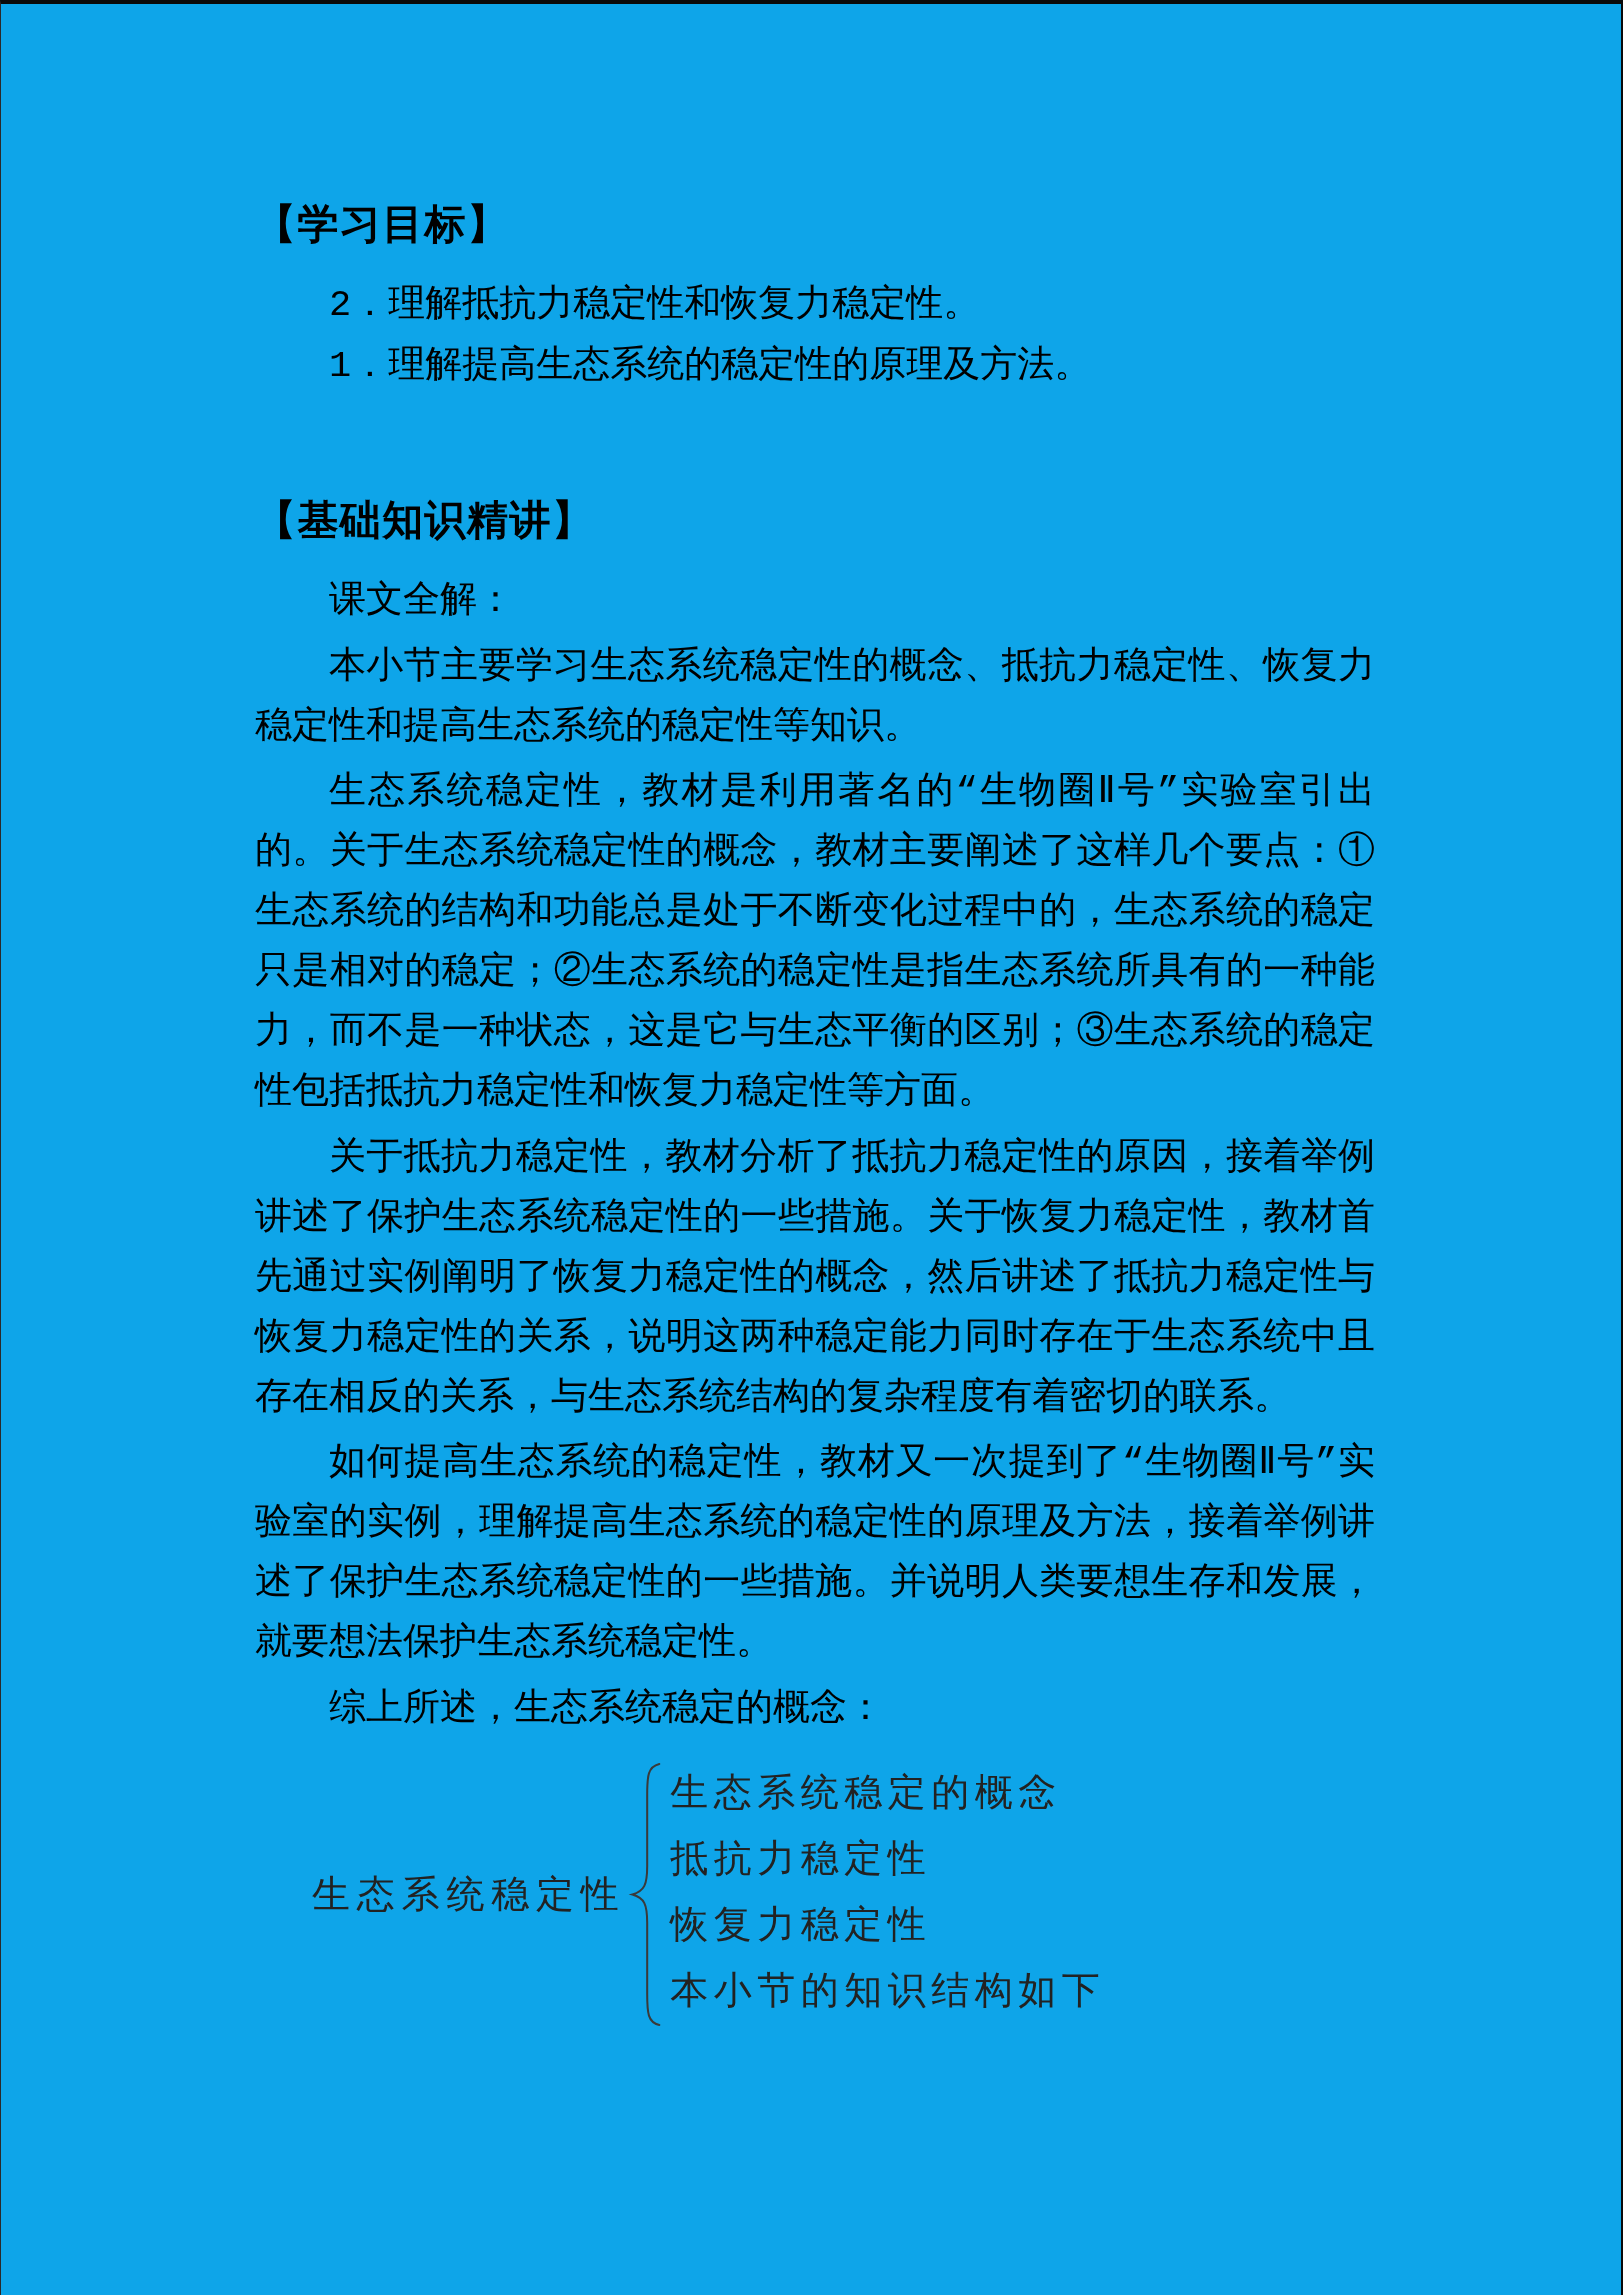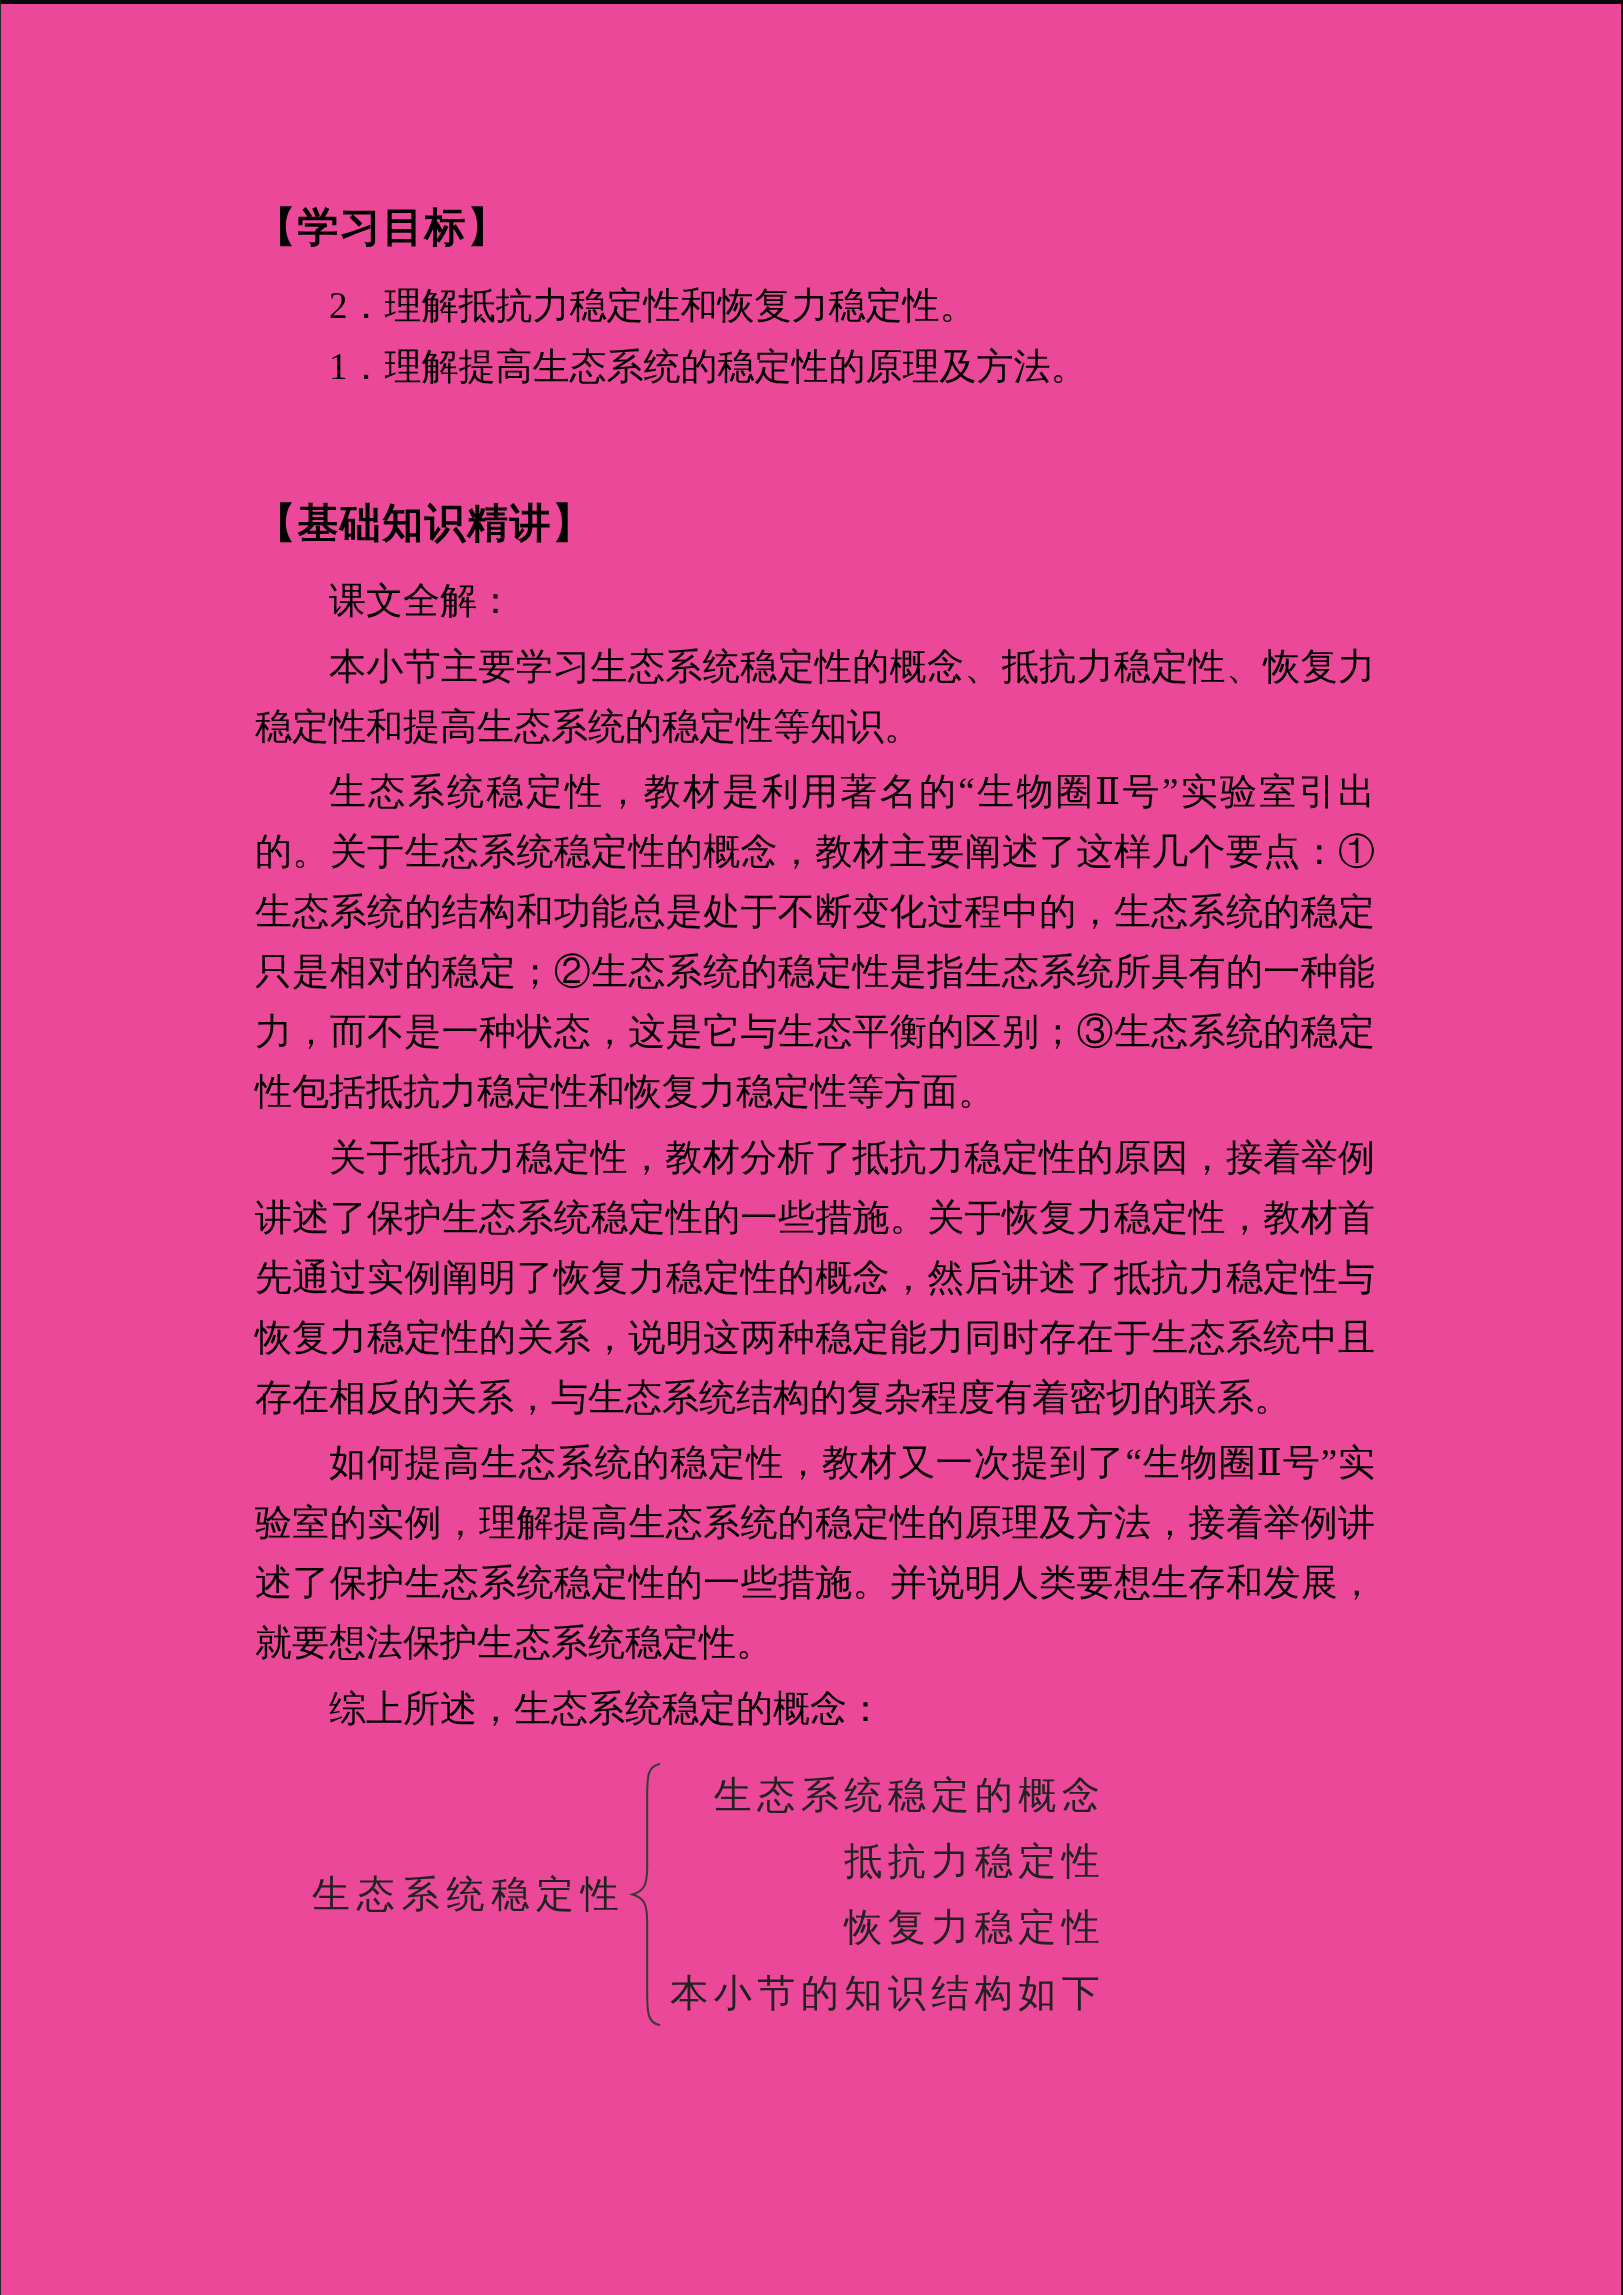--- a/index.html
+++ b/index.html
@@ -14,22 +14,23 @@
     font-family: "Liberation Serif", "DejaVu Serif", serif;
     color: #000000;
   }
   .page {
     position: absolute;
     inset: 0;
     box-sizing: border-box;
     border-top: 4.1px solid #0a0a0a;
     border-right: 2px solid #0a0a0a;
     border-left: 0.7px solid #2a2a2a;
-    background: #ec4899;
+    background: #0ea5e9;
     overflow: hidden;
+    font-family: Liberation Mono, monospace;
   }
   .content {
     padding: 198px 246px 0 254px;
   }
   .section-heading {
     font-size: 41px;
     font-weight: 700;
     line-height: 50px;
     letter-spacing: 1.4px;
     margin: 0 0 23px 0;
@@ -69,21 +70,20 @@
     white-space: nowrap;
   }
   .brace-svg {
     display: block;
     margin: 0 8.2px 0 1.4px;
     flex: 0 0 auto;
   }
   .branches {
     display: flex;
     flex-direction: column;
-    text-align: right;
   }
   .branch {
     font-size: 38px;
     line-height: 66px;
     letter-spacing: 5.5px;
     color: #222222;
     white-space: nowrap;
   }
 </style>
 </head>

